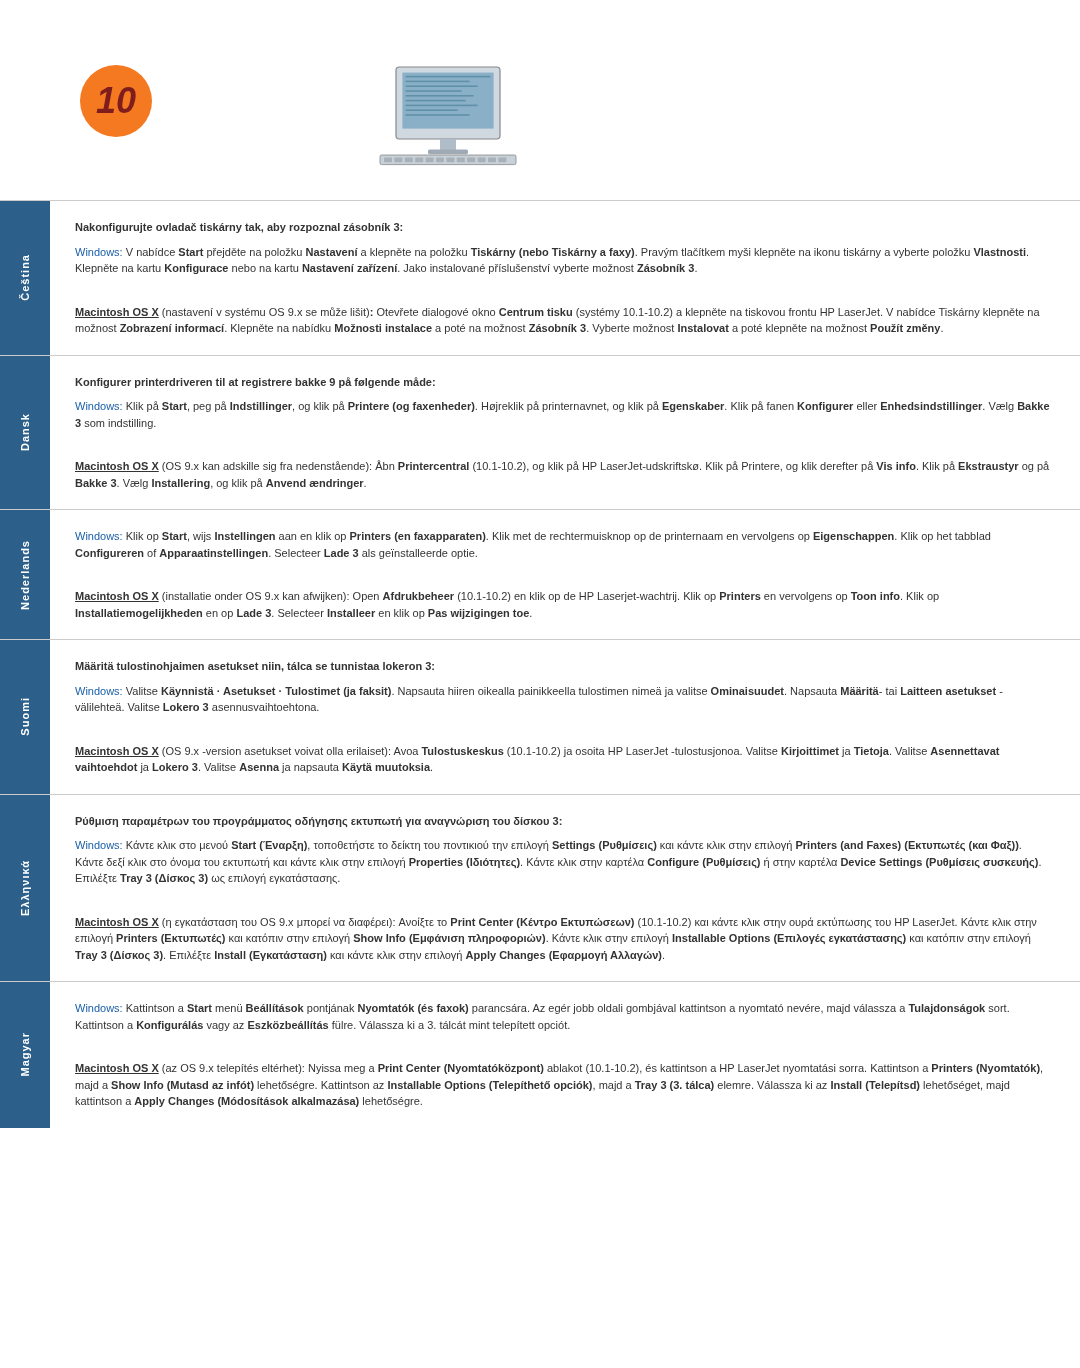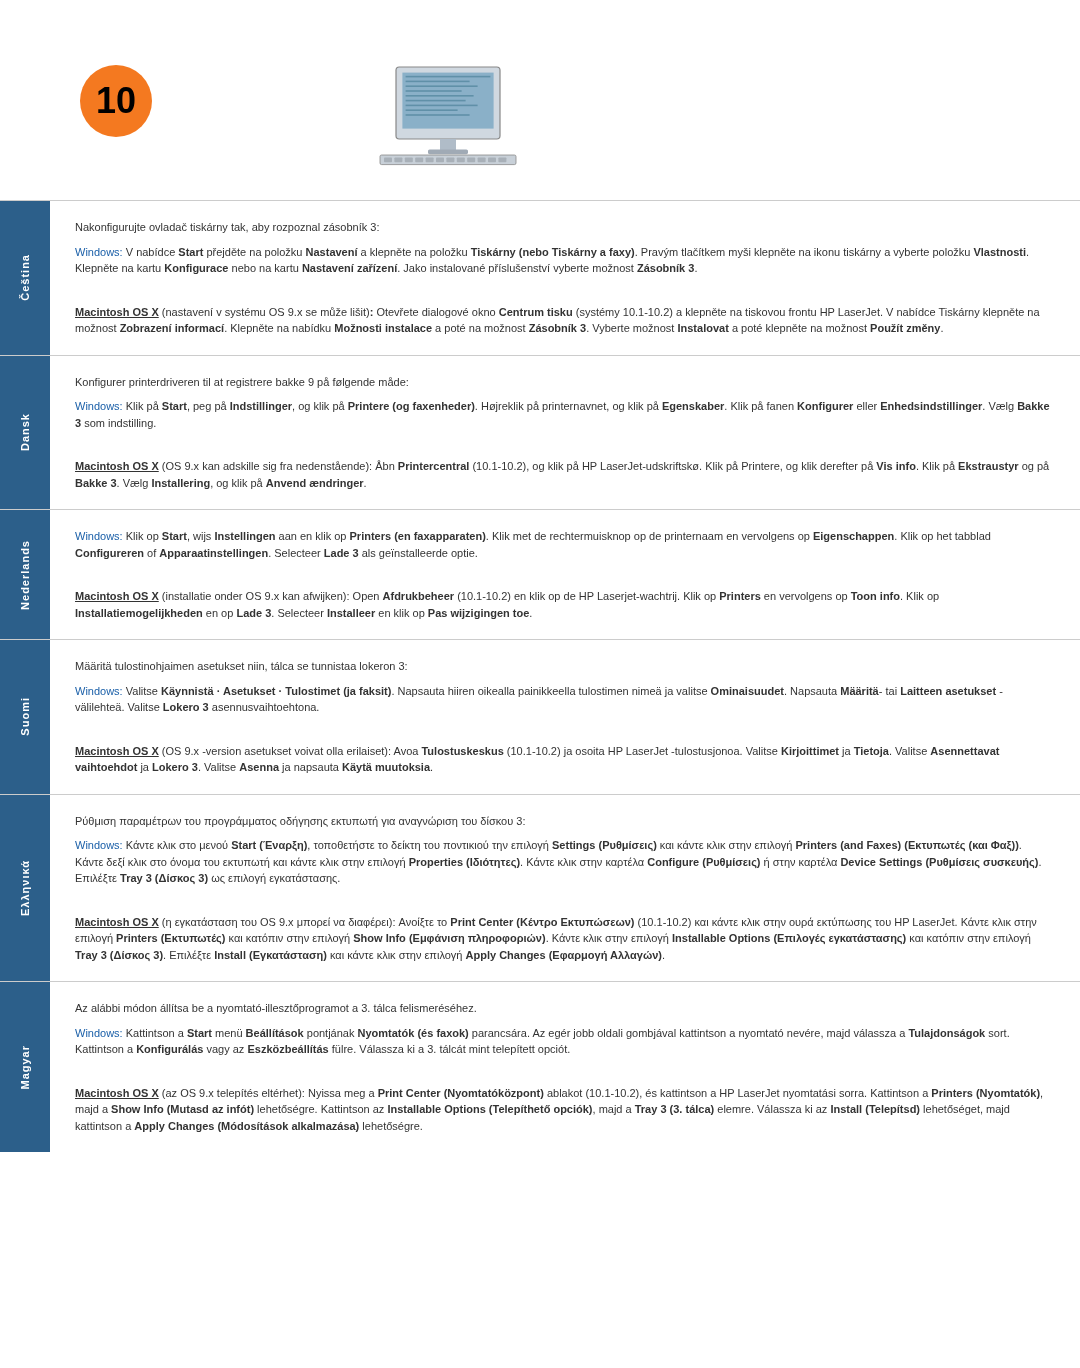--- a/index.html
+++ b/index.html
@@ -38,23 +38,24 @@
       background: #f47920;
       border-radius: 50%;
       display: flex;
       align-items: center;
       justify-content: center;
       flex-shrink: 0;
       margin-top: 5px;
     }
 
     .number-badge span {
-      color: #000000;
+      color: #7f1d1d;
       font-size: 36px;
       font-weight: bold;
+      font-style: italic;
     }
 
     .printer-image {
       width: 160px;
       height: 110px;
       margin-left: 200px;
       position: relative;
     }
 
     .printer-svg {
@@ -108,20 +109,21 @@
     }
 
     .section-content p:last-child {
       margin-bottom: 0;
     }
 
     .intro-text {
       font-size: 11px;
       color: #333333;
       margin-bottom: 10px;
+      font-weight: bold;
     }
 
     .windows-text {
       font-size: 11px;
       line-height: 1.5;
       color: #333333;
       margin-bottom: 8px;
     }
 
     .windows-text .bold-blue {
@@ -262,21 +264,20 @@
           <span class="bold-underline">Macintosh OS X</span><span> (η εγκατάσταση του OS 9.x μπορεί να διαφέρει):</span><span> Ανοίξτε το <strong>Print Center (Κέντρο Εκτυπώσεων)</strong> (10.1-10.2) και κάντε κλικ στην ουρά εκτύπωσης του HP LaserJet. Κάντε κλικ στην επιλογή <strong>Printers (Εκτυπωτές)</strong> και κατόπιν στην επιλογή <strong>Show Info (Εμφάνιση πληροφοριών)</strong>. Κάντε κλικ στην επιλογή <strong>Installable Options (Επιλογές εγκατάστασης)</strong> και κατόπιν στην επιλογή <strong>Tray 3 (Δίσκος 3)</strong>. Επιλέξτε <strong>Install (Εγκατάσταση)</strong> και κάντε κλικ στην επιλογή <strong>Apply Changes (Εφαρμογή Αλλαγών)</strong>.</span>
         </p>
       </div>
     </div>
 
     <div class="language-section">
       <div class="language-sidebar">
         <span class="language-label">Magyar</span>
       </div>
       <div class="section-content">
-        <p class="intro-text">Az alábbi módon állítsa be a nyomtató-illesztőprogramot a 3. tálca felismeréséhez.</p>
         <p class="windows-text">
           <span class="bold-blue">Windows:</span><span> Kattintson a <strong>Start</strong> menü <strong>Beállítások</strong> pontjának <strong>Nyomtatók (és faxok)</strong> parancsára. Az egér jobb oldali gombjával kattintson a nyomtató nevére, majd válassza a <strong>Tulajdonságok</strong> sort. Kattintson a <strong>Konfigurálás</strong> vagy az <strong>Eszközbeállítás</strong> fülre. Válassza ki a 3. tálcát mint telepített opciót.</span>
         </p>
         <p class="mac-text">
           <span class="bold-underline">Macintosh OS X</span><span> (az OS 9.x telepítés eltérhet):</span><span> Nyissa meg a <strong>Print Center (Nyomtatóközpont)</strong> ablakot (10.1-10.2), és kattintson a HP LaserJet nyomtatási sorra. Kattintson a <strong>Printers (Nyomtatók)</strong>, majd a <strong>Show Info (Mutasd az infót)</strong> lehetőségre. Kattintson az <strong>Installable Options (Telepíthető opciók)</strong>, majd a <strong>Tray 3 (3. tálca)</strong> elemre. Válassza ki az <strong>Install (Telepítsd)</strong> lehetőséget, majd kattintson a <strong>Apply Changes (Módosítások alkalmazása)</strong> lehetőségre.</span>
         </p>
       </div>
     </div>
 
   </div>

